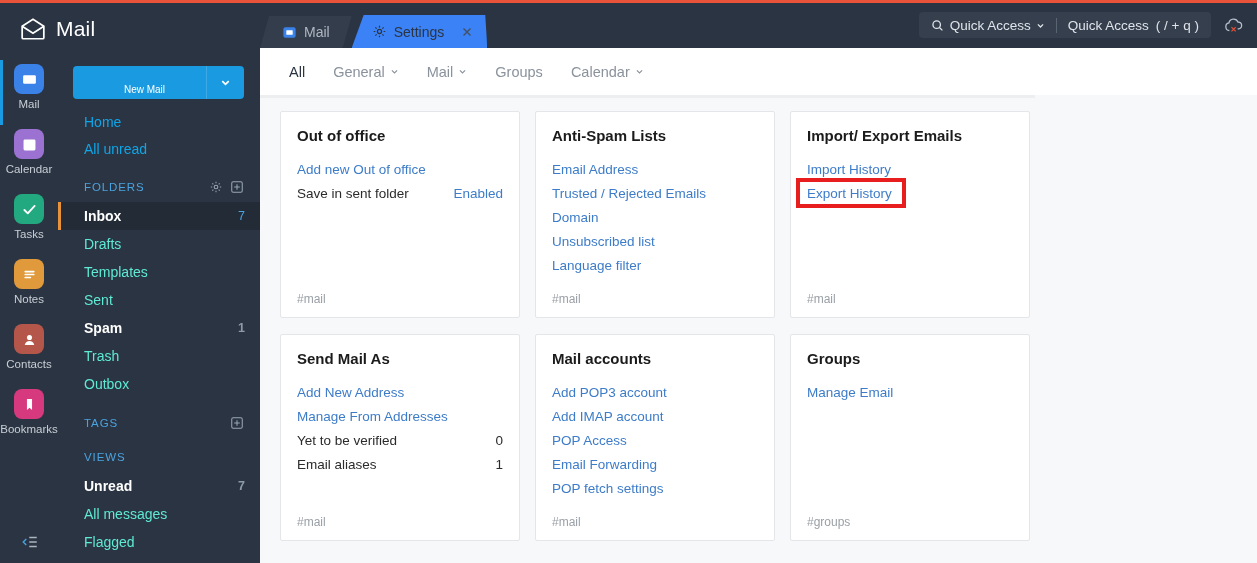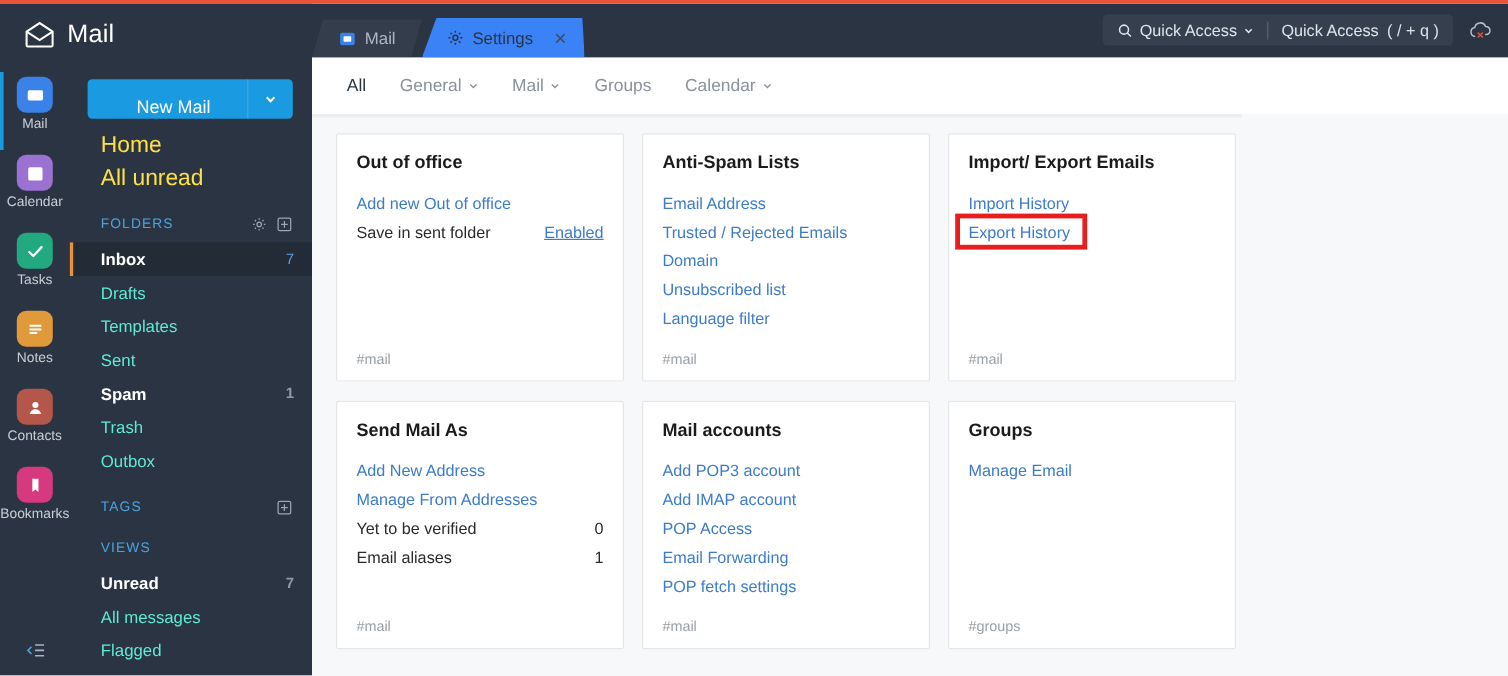--- a/index.html
+++ b/index.html
@@ -58,32 +58,32 @@
   }
   .new-mail {
     position: relative;
     margin: 6px 16px 0 15px;
     height: 33px; border-radius: 4px;
     background: #1a9ae0; color: #fff;
     display: flex; align-items: center;
     cursor: pointer;
   }
   .new-mail-label {
-    flex: 1; text-align: center; font-size: 15px; padding-left: 10px; margin-top: 14px;
+    flex: 1; text-align: center; font-size: 10px; padding-left: 10px; margin-top: 14px;
   }
   .new-mail-split {
     width: 38px; height: 100%;
     border-left: 1px solid rgba(255,255,255,.16);
     display: flex; align-items: center; justify-content: center;
   }
   .new-mail-split svg { width: 11px; height: 11px; }
 
   .nav-link {
     height: 27px; display: flex; align-items: center;
-    padding-left: 26px; color: #fde047; font-size: 19px; cursor: pointer;
+    padding-left: 26px; color: #0ea5e9; font-size: 14px; cursor: pointer;
   }
   .section-head {
     height: 30px; display: flex; align-items: center;
     padding: 0 16px 0 26px; margin-top: 10px;
   }
   .section-title { color: #4aa3e0; font-size: 11.5px; letter-spacing: .9px; flex: 1; }
   .section-actions { display: flex; align-items: center; gap: 7px; }
   .section-actions svg { width: 14px; height: 14px; color: #9aa6b4; display: block; cursor: pointer; }
 
   .folder-row {
@@ -183,21 +183,21 @@
     padding: 15px 16px 0 16px;
   }
   .card-title { font-size: 15px; font-weight: bold; color: #1b1b1b; margin-bottom: 13px; }
   .card-row {
     height: 24px; display: flex; align-items: center; font-size: 13.5px;
   }
   .card-row .lbl { flex: 1; }
   .card-row.link .lbl { color: #3d7cc9; cursor: pointer; }
   .card-row.kv .lbl { color: #2b2b2b; }
   .card-row .val { font-size: 13.5px; color: #2b2b2b; }
-  .card-row .val.accent { color: #3d7cc9; cursor: pointer; text-decoration: underline; }
+  .card-row .val.accent { color: #3d7cc9; cursor: pointer; }
   .card-tag {
     position: absolute; left: 16px; bottom: 11px;
     font-size: 12px; color: #9aa0a6;
   }
   .hl-box {
     position: absolute;
     border: 4px solid #e81e1e;
     pointer-events: none;
   }
 </style>

